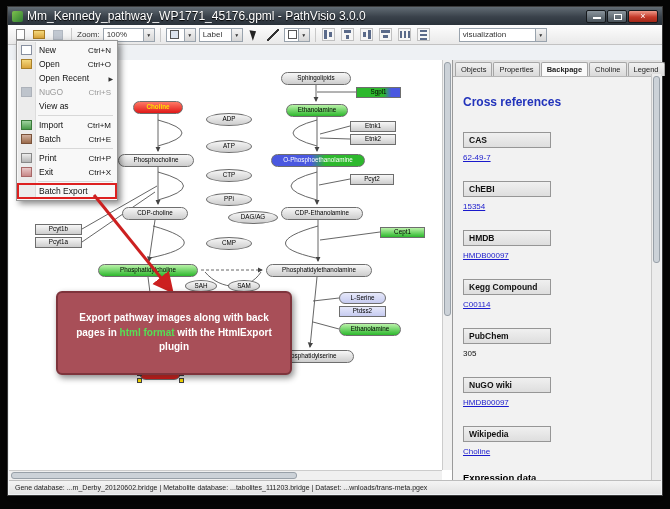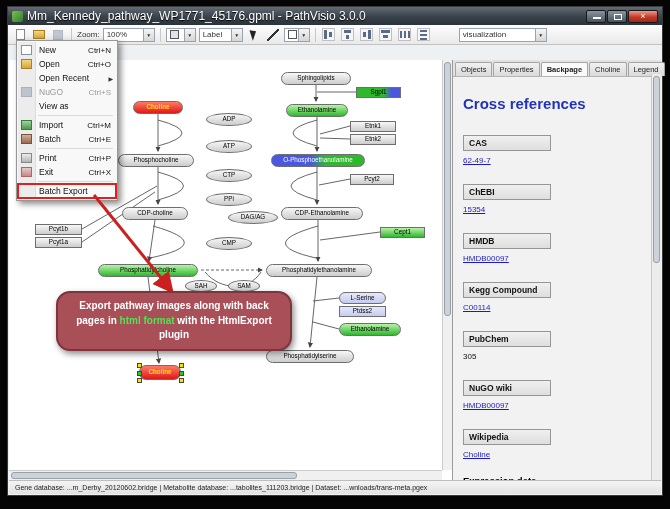--- a/index.html
+++ b/index.html
@@ -64,21 +64,21 @@
 .handle{position:absolute;width:5px;height:5px;border:1px solid #444;z-index:7;}
 .handle.y{background:#ffe000;}
 .handle.g{background:#30c030;}
 
 
 .sidepanel{width:208px;background:#f2f2f2;position:relative;display:flex;flex-direction:column;}
 .tabs{display:flex;padding:2px 2px 0;gap:1px;background:#e2e2e2;border-bottom:1px solid #b5b5b5;}
 .tab{font-size:7.5px;padding:2px 5px;background:linear-gradient(#f1f1f1,#dadada);border:1px solid #a5a5a5;border-bottom:none;border-radius:2px 2px 0 0;color:#222;}
 .tab.active{background:#fafafa;font-weight:bold;}
 .bp-content{flex:1;padding:8px 12px 0 10px;position:relative;overflow:hidden;}
-.bp-heading{color:#2233bb;font-weight:bold;font-size:15px;margin:10px 0 20px;}
+.bp-heading{color:#2233bb;font-weight:bold;font-size:12px;margin:10px 0 20px;}
 .bp-section{margin-bottom:16px;}
 .bp-title{display:inline-block;min-width:88px;background:linear-gradient(#f0f0f0,#dedede);border:1px solid #969696;font-size:8.5px;font-weight:bold;padding:2px 5px;color:#111;}
 .bp-value{display:block;margin-top:5px;font-size:8px;}
 a.bp-link{color:#1a1acc;text-decoration:underline;}
 .bp-plain{color:#111;}
 .bp-footer{font-weight:bold;font-size:9.5px;margin-top:2px;color:#000;}
 .panel-scroll{position:absolute;right:0;top:14px;bottom:0;width:10px;background:#ececec;border-left:1px solid #c8c8c8;}
 .panel-scroll .thumb{position:absolute;left:1px;right:1px;top:2px;height:46%;background:#ccd2d8;border:1px solid #98a0a8;border-radius:3px;}
 
 
@@ -97,21 +97,21 @@
 .fmic-import{background:linear-gradient(#9fd29f,#4a9a4a);border:1px solid #3a7a3a;}
 .fmic-export{background:linear-gradient(#d2b09f,#9a6a4a);border:1px solid #7a523a;}
 .fmic-print{background:linear-gradient(#ececec,#b4b4b4);border:1px solid #888;}
 .fmic-exit{background:linear-gradient(#e8c8c8,#c88888);border:1px solid #a86868;}
 .fm-label{flex:1;}
 .fm-short{margin-left:6px;font-size:8px;}
 .fm-arrow{position:absolute;right:3px;font-size:6px;color:#333;}
 .fm-sep{height:1px;background:#d8d8d8;margin:2px 3px 2px 20px;position:relative;}
 
 
-.annotation{position:absolute;left:48px;top:284px;width:236px;min-height:54px;background:#a84f58;border:2px solid #7e343c;border-radius:14px;box-shadow:2px 3px 6px rgba(0,0,0,.45);color:#fff;font-size:10px;font-weight:bold;text-align:center;padding:6px 10px;line-height:1.45;z-index:60;}
+.annotation{position:absolute;left:48px;top:284px;width:236px;min-height:54px;background:#a84f58;border:2px solid #7e343c;border-radius:6px;box-shadow:2px 3px 6px rgba(0,0,0,.45);color:#fff;font-size:10px;font-weight:bold;text-align:center;padding:18px 10px;line-height:1.45;z-index:60;}
 .annotation .hl{color:#55e055;}
 .pointer-arrow{position:absolute;left:72px;top:180px;z-index:55;overflow:visible;}
 </style>
 </head>
 <body>
 
 <div class="window">
 
   <div class="titlebar">
     <div class="app-icon"></div>

